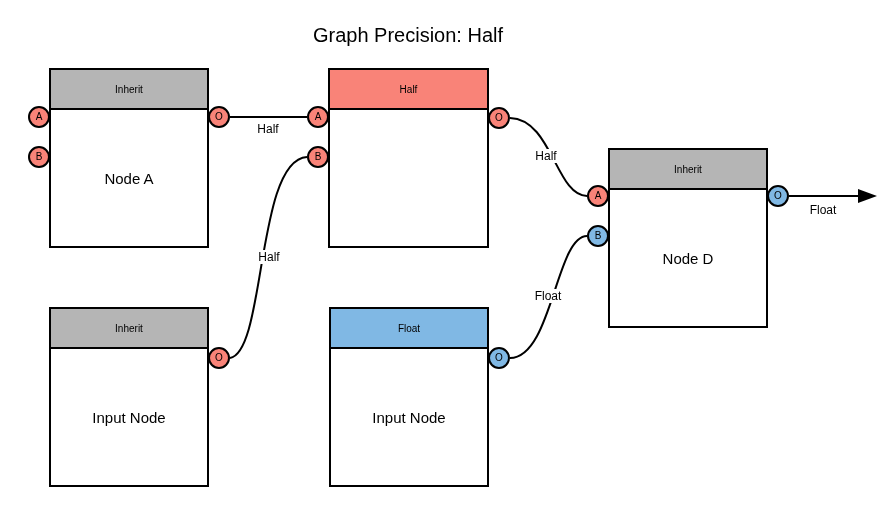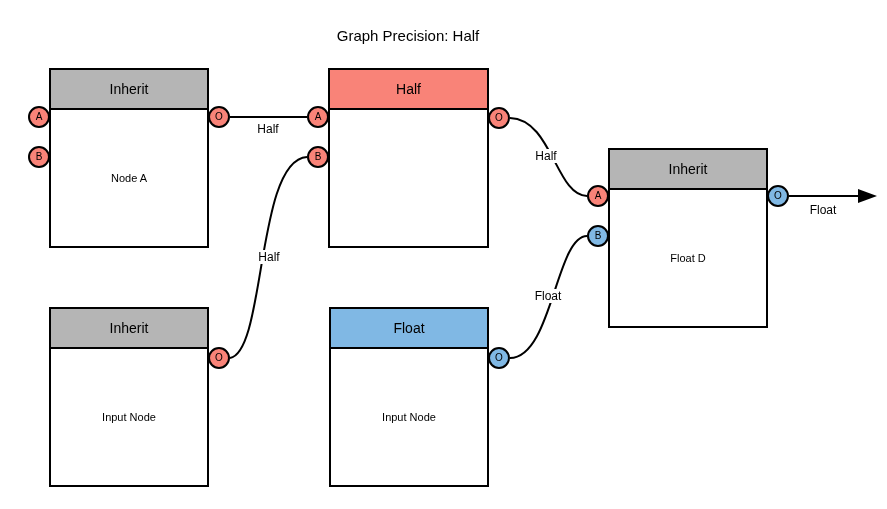--- a/index.html
+++ b/index.html
@@ -8,49 +8,49 @@
     position: relative;
     width: 887px;
     height: 509px;
     background: #ffffff;
     overflow: hidden;
   }
   .graph-title {
     position: absolute;
     left: 408px; top: 35px;
     transform: translate(-50%, -50%);
-    font-size: 15px;
+    font-size: 20px;
     white-space: nowrap;
     z-index: 5;
   }
   .node {
     position: absolute;
     width: 160px; height: 180px;
     box-sizing: border-box;
     background: #ffffff;
     border: 2px solid #000;
     display: flex;
     flex-direction: column;
     z-index: 1;
   }
   .node-header {
     height: 38px;
     box-sizing: content-box;
     border-bottom: 2px solid #000;
     display: flex;
     align-items: center;
     justify-content: center;
-    font-size: 14px;
+    font-size: 10px;
   }
   .node-body {
     flex: 1;
     display: flex;
     align-items: center;
     justify-content: center;
-    font-size: 11px;
+    font-size: 15px;
   }
   .hdr-gray   { background: var(--gray); }
   .hdr-salmon { background: var(--salmon); }
   .hdr-blue   { background: var(--blue); }
   .port {
     position: absolute;
     width: 22px; height: 22px;
     box-sizing: border-box;
     border: 2px solid #000;
     border-radius: 50%;
@@ -100,21 +100,21 @@
     <div class="node-header hdr-gray">Inherit</div>
     <div class="node-body">Node A</div>
   </div>
 
   <div class="node" style="left:328px; top:68px; width:161px;">
     <div class="node-header hdr-salmon">Half</div>
   </div>
 
   <div class="node" style="left:608px; top:148px;">
     <div class="node-header hdr-gray">Inherit</div>
-    <div class="node-body">Float D</div>
+    <div class="node-body">Node D</div>
   </div>
 
   <div class="node" style="left:49px; top:307px;">
     <div class="node-header hdr-gray">Inherit</div>
     <div class="node-body">Input Node</div>
   </div>
 
   <div class="node" style="left:329px; top:307px;">
     <div class="node-header hdr-blue">Float</div>
     <div class="node-body">Input Node</div>

